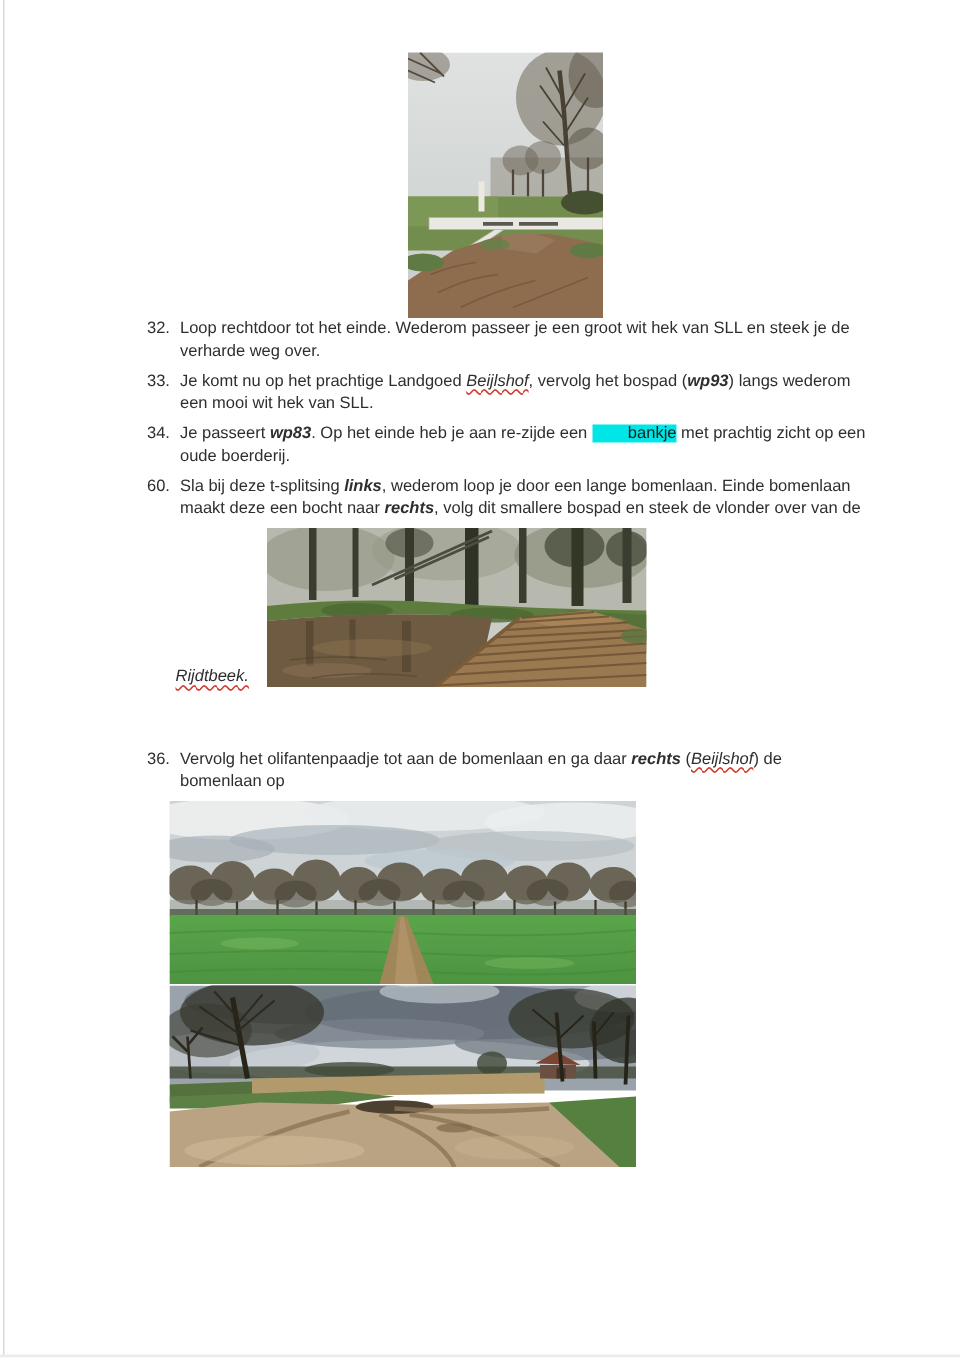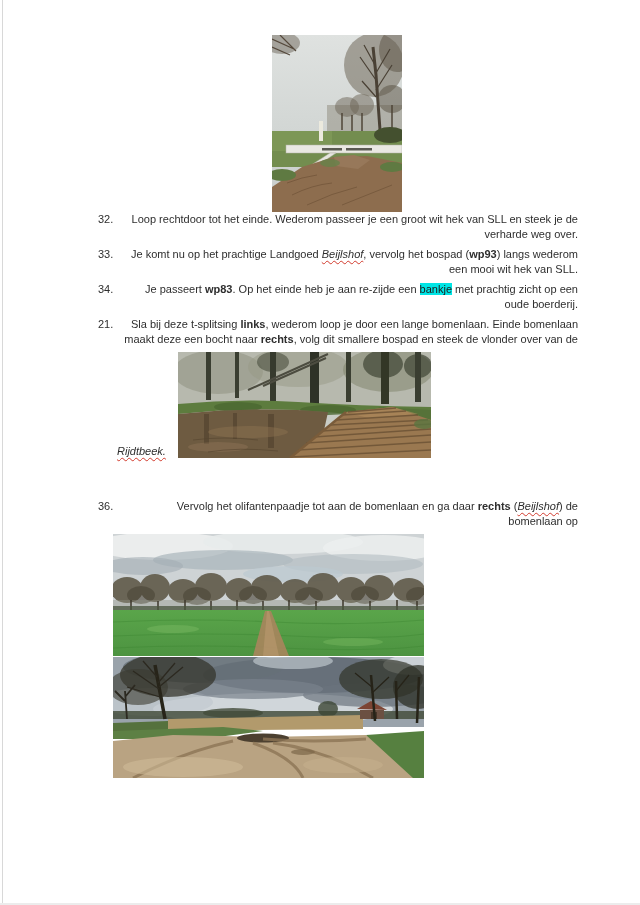--- a/index.html
+++ b/index.html
@@ -7,43 +7,42 @@
     width:640px;height:905px;
     background:#ffffff;
     font-family:"Liberation Sans", sans-serif;
     color:#2e2e2e;
     overflow:hidden;
   }
   .page{
     position:relative;
     width:640px;height:905px;
     background:#ffffff;
-    text-align:right;
   }
   .page-edge-left{
     position:absolute;left:2px;top:0;bottom:0;width:1px;
     background:#d8d8d8;
   }
   .page-edge-bottom{
     position:absolute;left:0;bottom:0;height:2px;right:0;
     background:#ececec;
   }
   .photo{display:block;}
   .photo-top{
     position:absolute;left:272px;top:35px;width:130px;height:177px;
   }
   .doc{
     position:absolute;left:98px;top:212px;width:480px;
     font-size:11px;line-height:15px;
   }
   .li{position:relative;padding-left:22px;margin:0 0 5px 0;}
   .li .num{position:absolute;left:0;top:0;}
   .li p{margin:0;}
-  .b{font-weight:bold;}
-  .hl{background:#00e5e5;color:#1c1c1c;}
+  .b{font-weight:bold;font-style:italic;}
+  .hl{background:#00e5e5;color:#1c1c1c;padding-left:24px;}
   .sp{
     text-decoration:underline wavy #d23b2e;
     text-decoration-thickness:1px;
     text-underline-offset:2px;
     font-style:italic;
   }
   .imgline{
     display:flex;align-items:flex-end;
     margin:0 0 0 19px;
   }
@@ -110,21 +109,21 @@
       <span class="num">33.</span>
       <p><span>Je komt nu op het prachtige Landgoed </span><span class="sp">Beijlshof</span><span>, vervolg het bospad (</span><span class="b">wp93</span><span>) langs wederom een mooi wit hek van SLL.</span></p>
     </div>
 
     <div class="li">
       <span class="num">34.</span>
       <p><span>Je passeert </span><span class="b">wp83</span><span>. Op het einde heb je aan re-zijde een </span><span class="hl">bankje</span><span> met prachtig zicht op een oude boerderij.</span></p>
     </div>
 
     <div class="li">
-      <span class="num">21.</span>
+      <span class="num">60.</span>
       <p><span>Sla bij deze t-splitsing </span><span class="b">links</span><span>, wederom loop je door een lange bomenlaan. Einde bomenlaan maakt deze een bocht naar </span><span class="b">rechts</span><span>, volg dit smallere bospad en steek de vlonder over van de</span></p>
     </div>
 
     <div class="imgline">
       <span class="caption sp">Rijdtbeek.</span>
 
       <svg class="photo photo-boardwalk" viewBox="0 0 253 106" preserveAspectRatio="none">
         <rect width="253" height="106" fill="#c9cdc6"></rect>
         <rect width="253" height="55" fill="#a7a99a" opacity="0.55"></rect>
         <ellipse cx="40" cy="20" rx="45" ry="22" fill="#8b8e7c" opacity="0.5"></ellipse>

